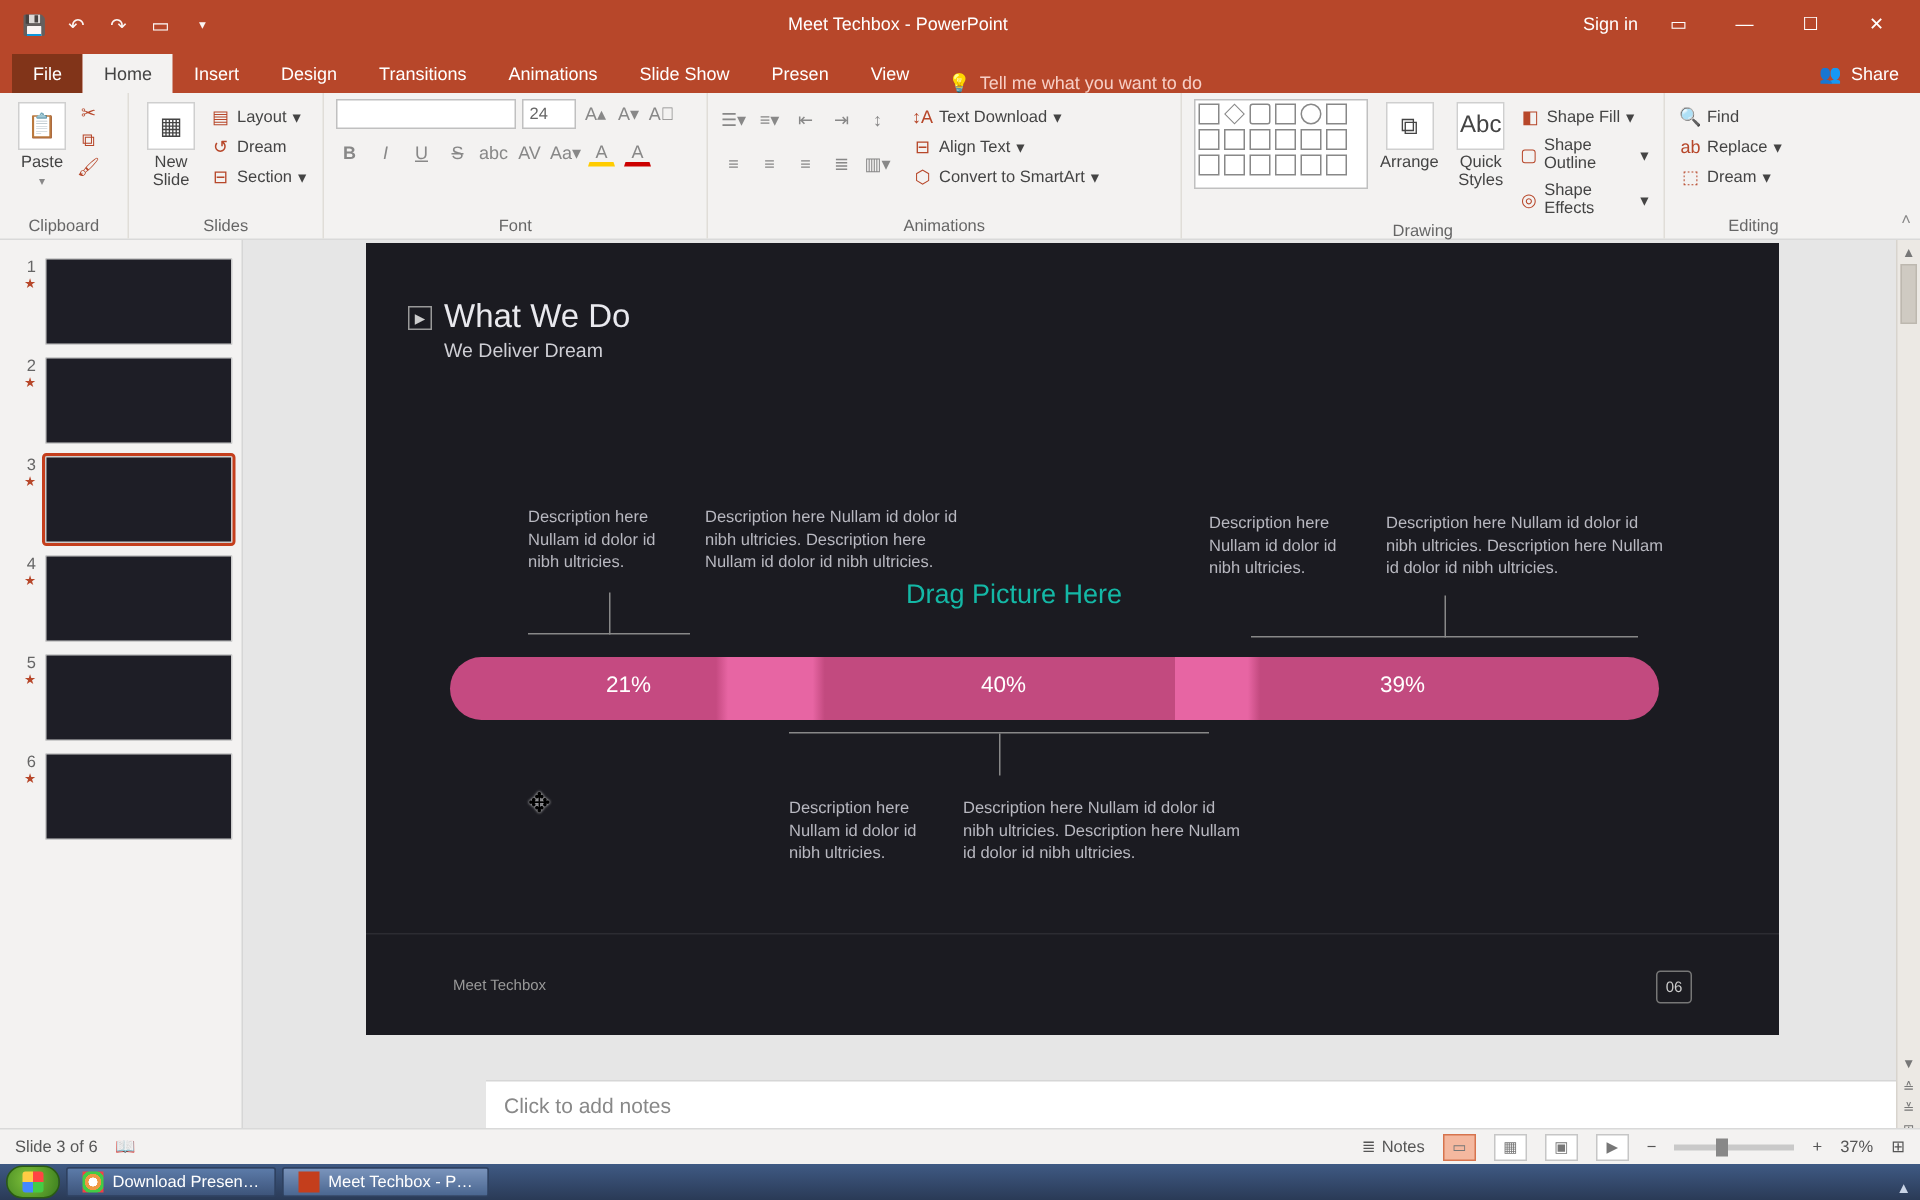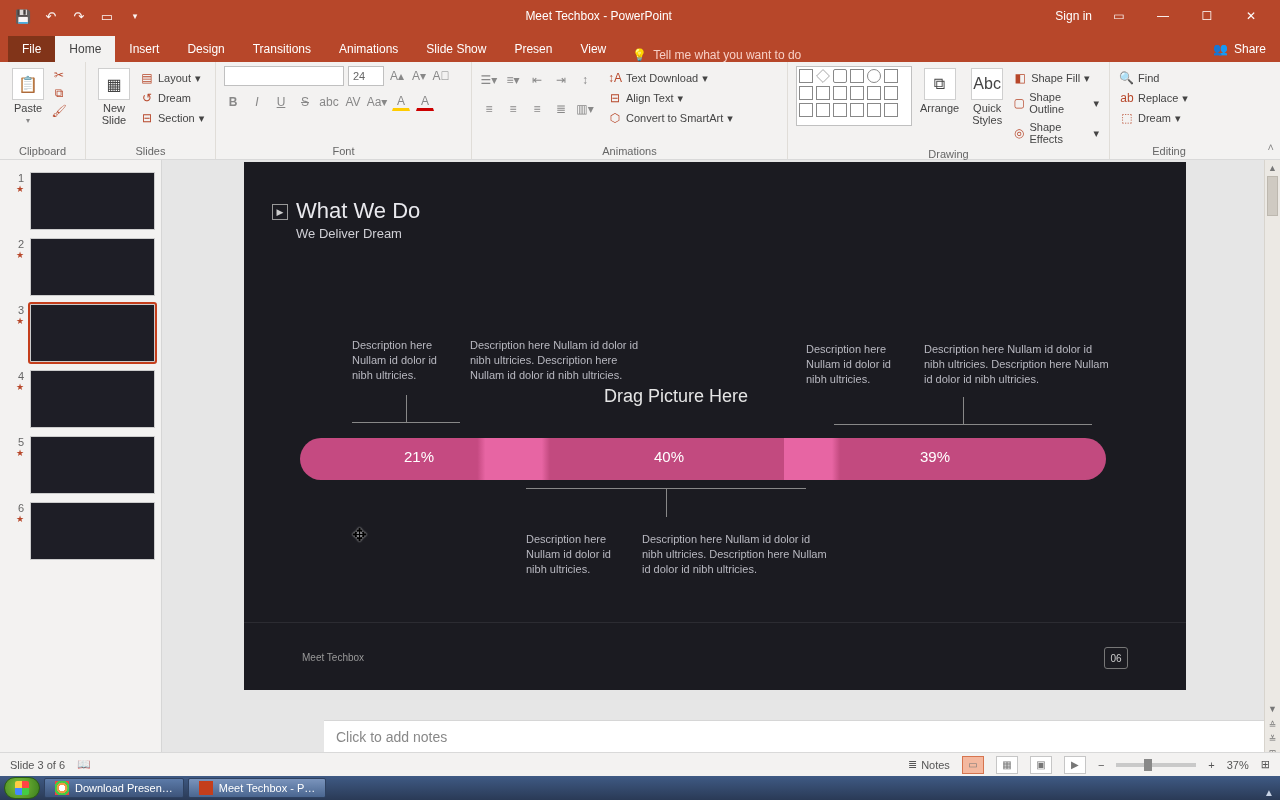--- a/index.html
+++ b/index.html
@@ -55,21 +55,21 @@
 .slide h1 { position:absolute; left:52px; top:36px; font-size:22px; font-weight:400; color:#e9e9ee;}
 .slide .sub { position:absolute; left:52px; top:64px; font-size:13px; color:#cfcfd5;}
 .desc { position:absolute; font-size:11px; line-height:1.35; color:#b8b8c0; }
 .bar { position:absolute; left:56px; top:276px; width:806px; height:42px; background:linear-gradient(90deg,#c54a81 0%, #c54a81 22%, #e765a3 23%, #e765a3 30%, #c24a7f 31%, #c24a7f 60%, #e765a3 60%, #e765a3 66%, #c24a7f 67%, #c24a7f 100%); border-radius:21px; }
 .pct { position:absolute; top:286px; font-size:15px; color:#fff; font-weight:500;}
 .bracket { position:absolute; border-top:1px solid #888; }
 .bracket .stem { position:absolute; left:50%; width:1px; background:#888; }
 .footerline { position:absolute; left:0; right:0; top:460px; height:1px; background:#2c2c32;}
 .footertxt { position:absolute; left:58px; top:490px; font-size:10px; color:#999; }
 .pagenum { position:absolute; right:58px; top:485px; width:24px; height:22px; border:1px solid #777; color:#ccc; font-size:10px; display:flex; align-items:center; justify-content:center; border-radius:3px;}
-.dragbg { position:absolute; left:360px; top:224px; font-size:18px; color:#e5e5e5; }
+.dragbg { position:absolute; left:360px; top:224px; font-size:18px; color:#14b8a6; }
 .vscroll { position:absolute; right:0; top:0; bottom:0; width:16px; background:#ece9e4; border-left:1px solid #d8d4cd;}
 .vscroll .track { position:absolute; top:16px; bottom:60px; left:2px; right:2px; }
 .vscroll .thumbbar { position:absolute; top:0; height:40px; left:0; right:0; background:#cfcac2; border:1px solid #bdb8af;}
 .vscroll .navbtn { position:absolute; left:0; right:0; height:15px; display:flex; align-items:center; justify-content:center; font-size:9px; color:#777;}
 
 .notespane { position:absolute; left:162px; right:16px; bottom:0; height:40px; background:#fff; border-top:1px solid #d6d6d6; padding:8px 12px; color:#888; font-size:14px;}
 
 
 .statusbar { position:absolute; left:0; right:0; bottom:24px; height:24px; background:#f3f2f1; border-top:1px solid #d9d9d9; display:flex; align-items:center; font-size:11px; color:#555; padding:0 10px; gap:12px;}
 .statusbar .spacer { flex:1; }

